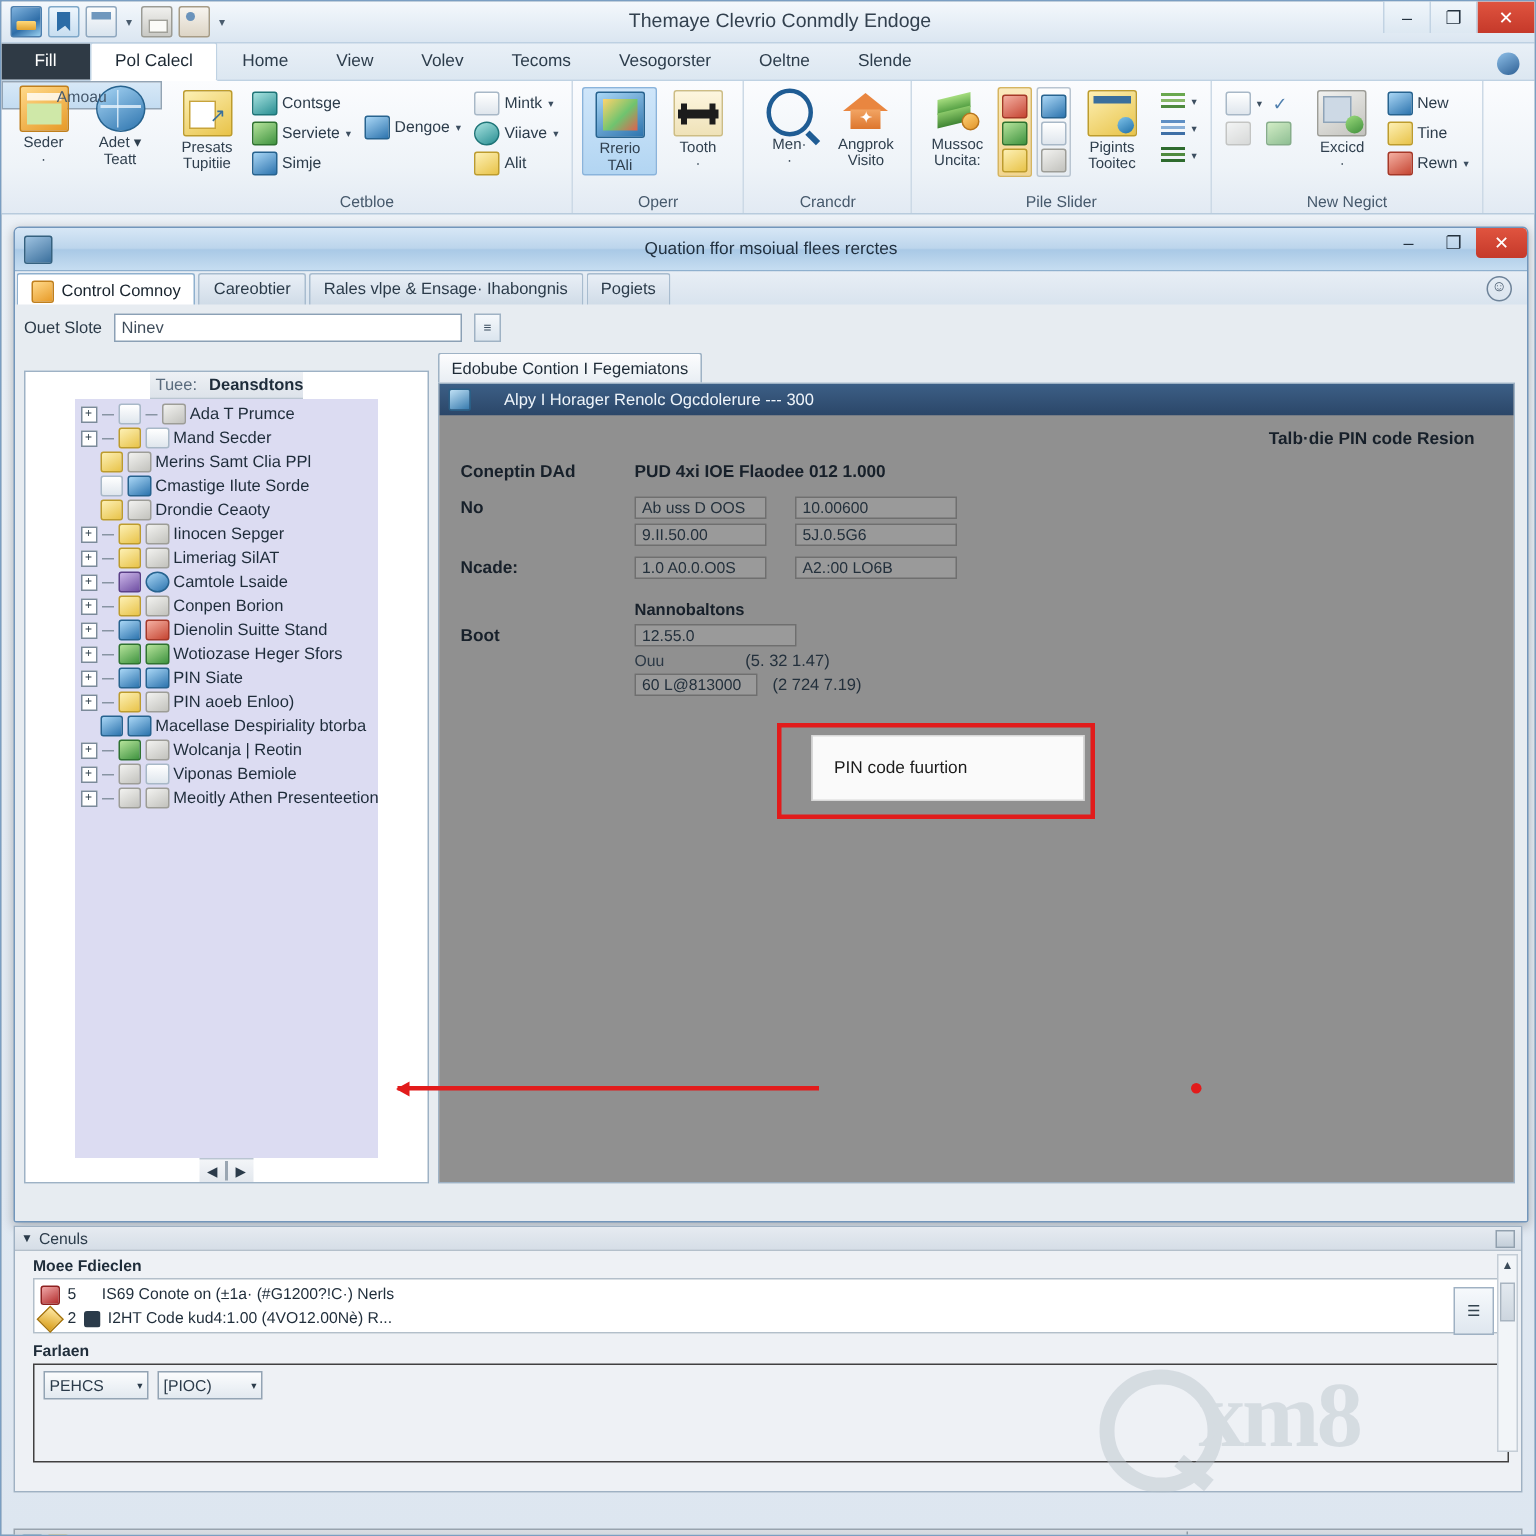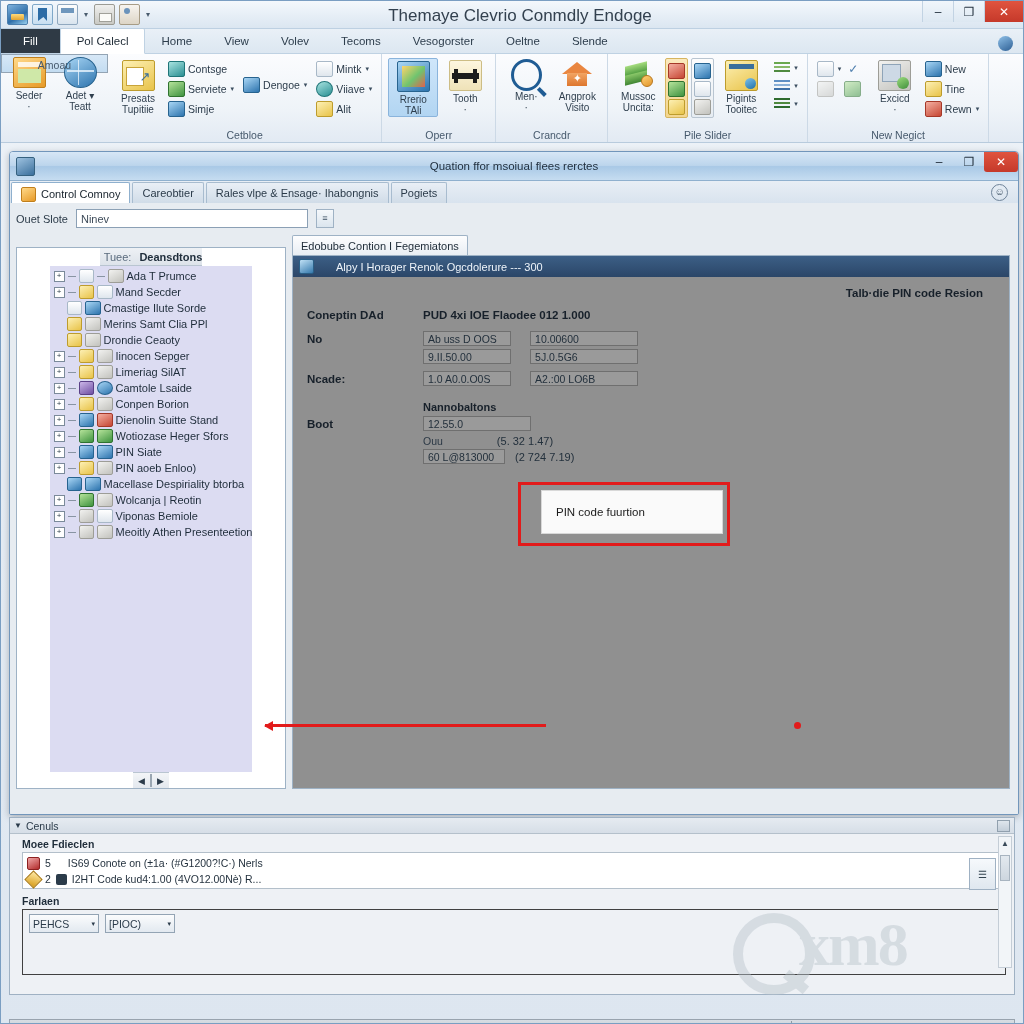--- a/index.html
+++ b/index.html
@@ -32,21 +32,21 @@
   .qicon.i2::after{content:"";position:absolute;left:5px;top:3px;width:9px;height:13px;background:#2c6ca6;clip-path:polygon(0 0,100% 0,100% 100%,60% 70%,0 100%);}
   .qicon.i3{background:linear-gradient(180deg,#fdfdfd,#d9e4ee);border:1px solid #90a8bf;}
   .qicon.i3::after{content:"";position:absolute;left:3px;top:3px;right:3px;height:5px;background:#6f97bd;}
   .qicon.i4{background:linear-gradient(180deg,#f0f0ee,#c9c9c4);border:1px solid #9b9b94;}
   .qicon.i4::after{content:"";position:absolute;left:4px;bottom:2px;width:11px;height:7px;background:#fbfbf8;border:1px solid #a0a099;}
   .qicon.i5{background:linear-gradient(180deg,#f7f4ef,#ddd5c6);border:1px solid #a79c86;}
   .qicon.i5::after{content:"";position:absolute;left:4px;top:3px;width:6px;height:6px;border-radius:50%;background:#6b93bb;}
   .qdrop{font-size:8px;color:#4a5c6e;padding:0 2px;cursor:default;}
   .win-title{
     position:absolute;left:16px;right:0;top:5px;text-align:center;
-    font-size:17px;color:#33414f;pointer-events:none;
+    font-size:13px;color:#33414f;pointer-events:none;
   }
   .wbtns{margin-left:auto;display:flex;height:100%;}
   .wbtn{width:30px;height:21px;margin-top:0;display:flex;align-items:center;justify-content:center;
         font-size:12px;color:#24323f;background:linear-gradient(180deg,#f0f6fb,#dde8f2);
         border-left:1px solid #c2d3e3;}
   .wbtn.close{background:linear-gradient(180deg,#e0543f,#c5392a);color:#fff;width:38px;}
 
   
   .tabbar{height:24px;display:flex;align-items:flex-end;background:linear-gradient(180deg,#e9f0f7,#dce7f1);
           border-bottom:1px solid #bfd2e3;padding-left:0;}
@@ -525,28 +525,28 @@
             <span>Ada T Prumce</span>
           </div>
           <div class="trow">
             <span class="tbox">+</span>
             <span class="tdash"></span>
             <span class="tic ic-yellow"></span>
             <span class="tic2 ic-white"></span>
             <span>Mand Secder</span>
           </div>
           <div class="trow" style="padding-left:17px;">
+            <span class="tic ic-yellow"></span>
+            <span class="tic2 ic-grey"></span>
+            <span>Merins Samt Clia PPl</span>
+          </div>
+          <div class="trow" style="padding-left:17px;">
             <span class="tic ic-white"></span>
             <span class="tic2 ic-blue"></span>
             <span>Cmastige Ilute Sorde</span>
-          </div>
-          <div class="trow" style="padding-left:17px;">
-            <span class="tic ic-yellow"></span>
-            <span class="tic2 ic-grey"></span>
-            <span>Merins Samt Clia PPl</span>
           </div>
           <div class="trow" style="padding-left:17px;">
             <span class="tic ic-yellow"></span>
             <span class="tic2 ic-grey"></span>
             <span>Drondie Ceaoty</span>
           </div>
           <div class="trow">
             <span class="tbox">+</span>
             <span class="tdash"></span>
             <span class="tic ic-yellow"></span>

